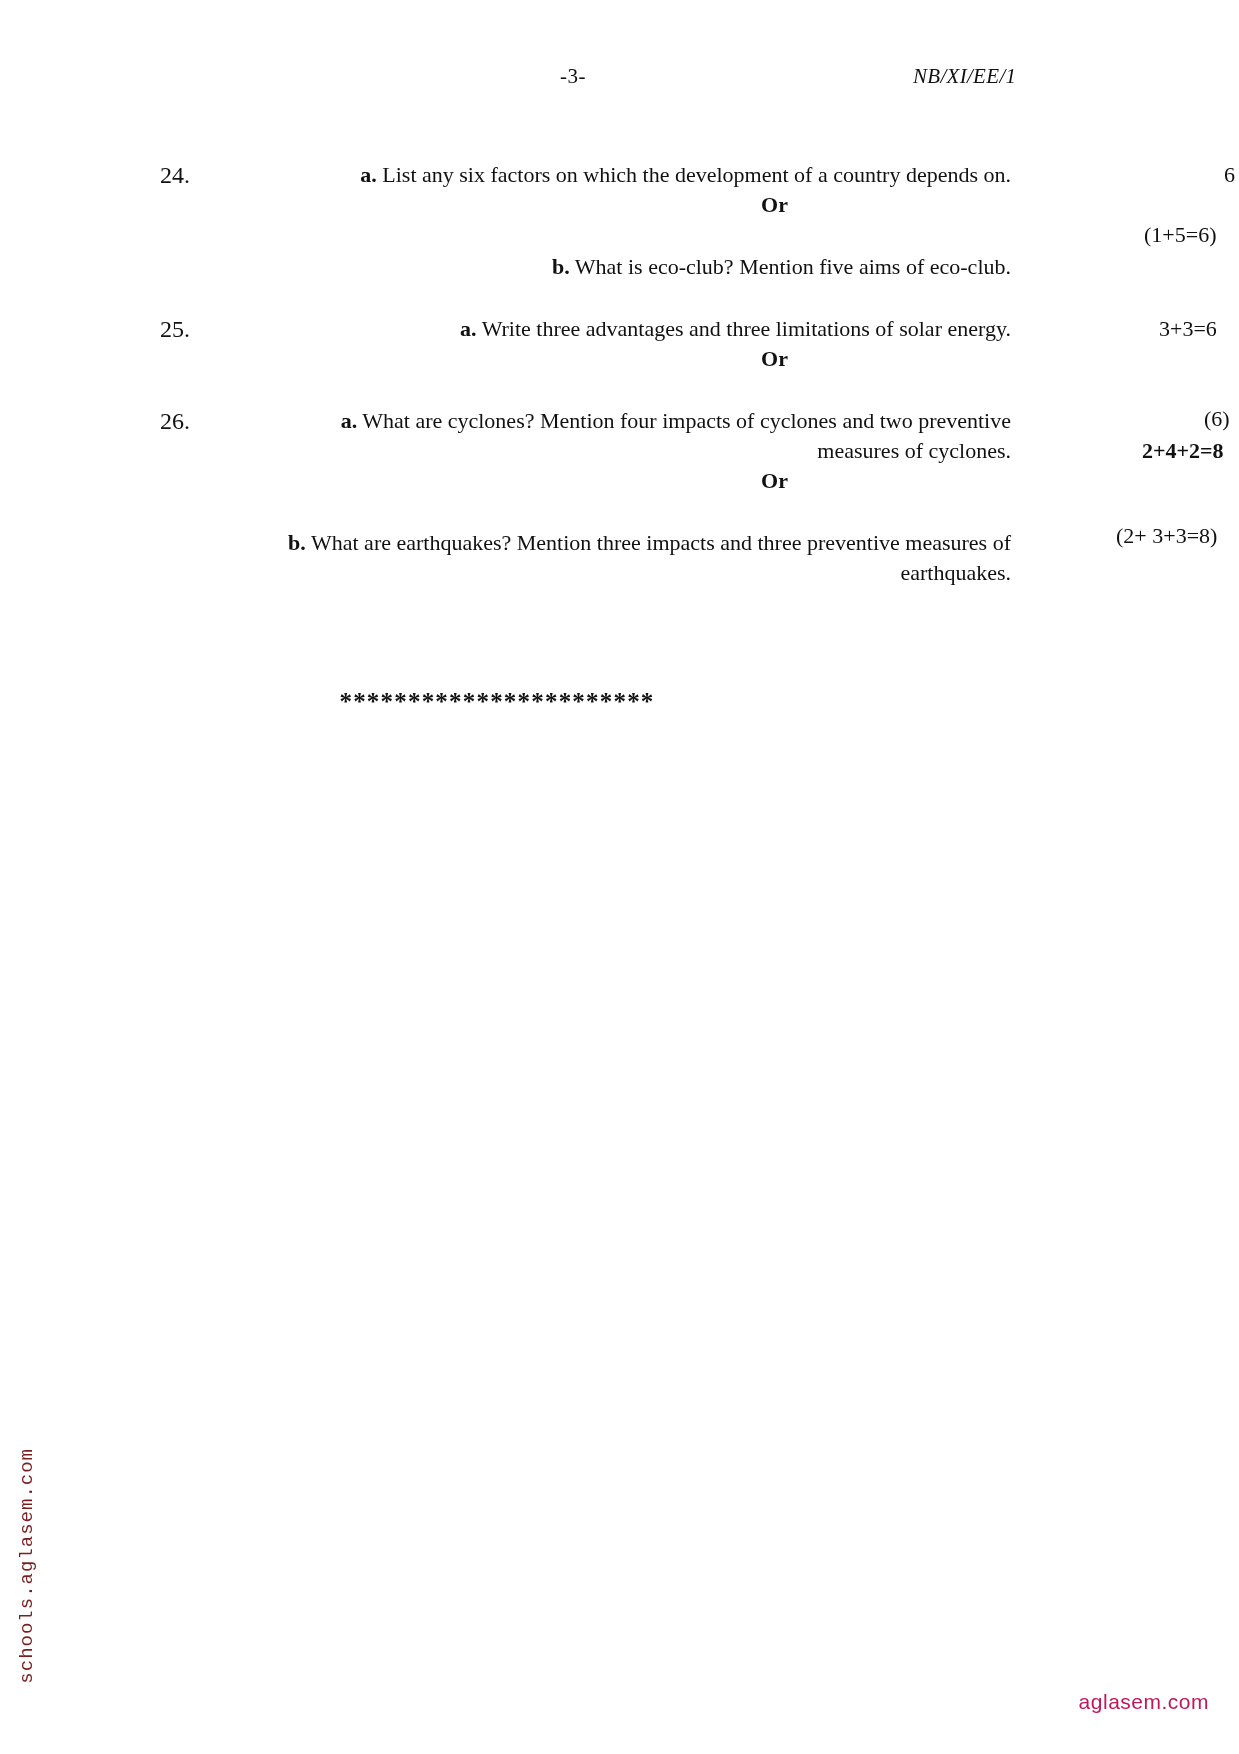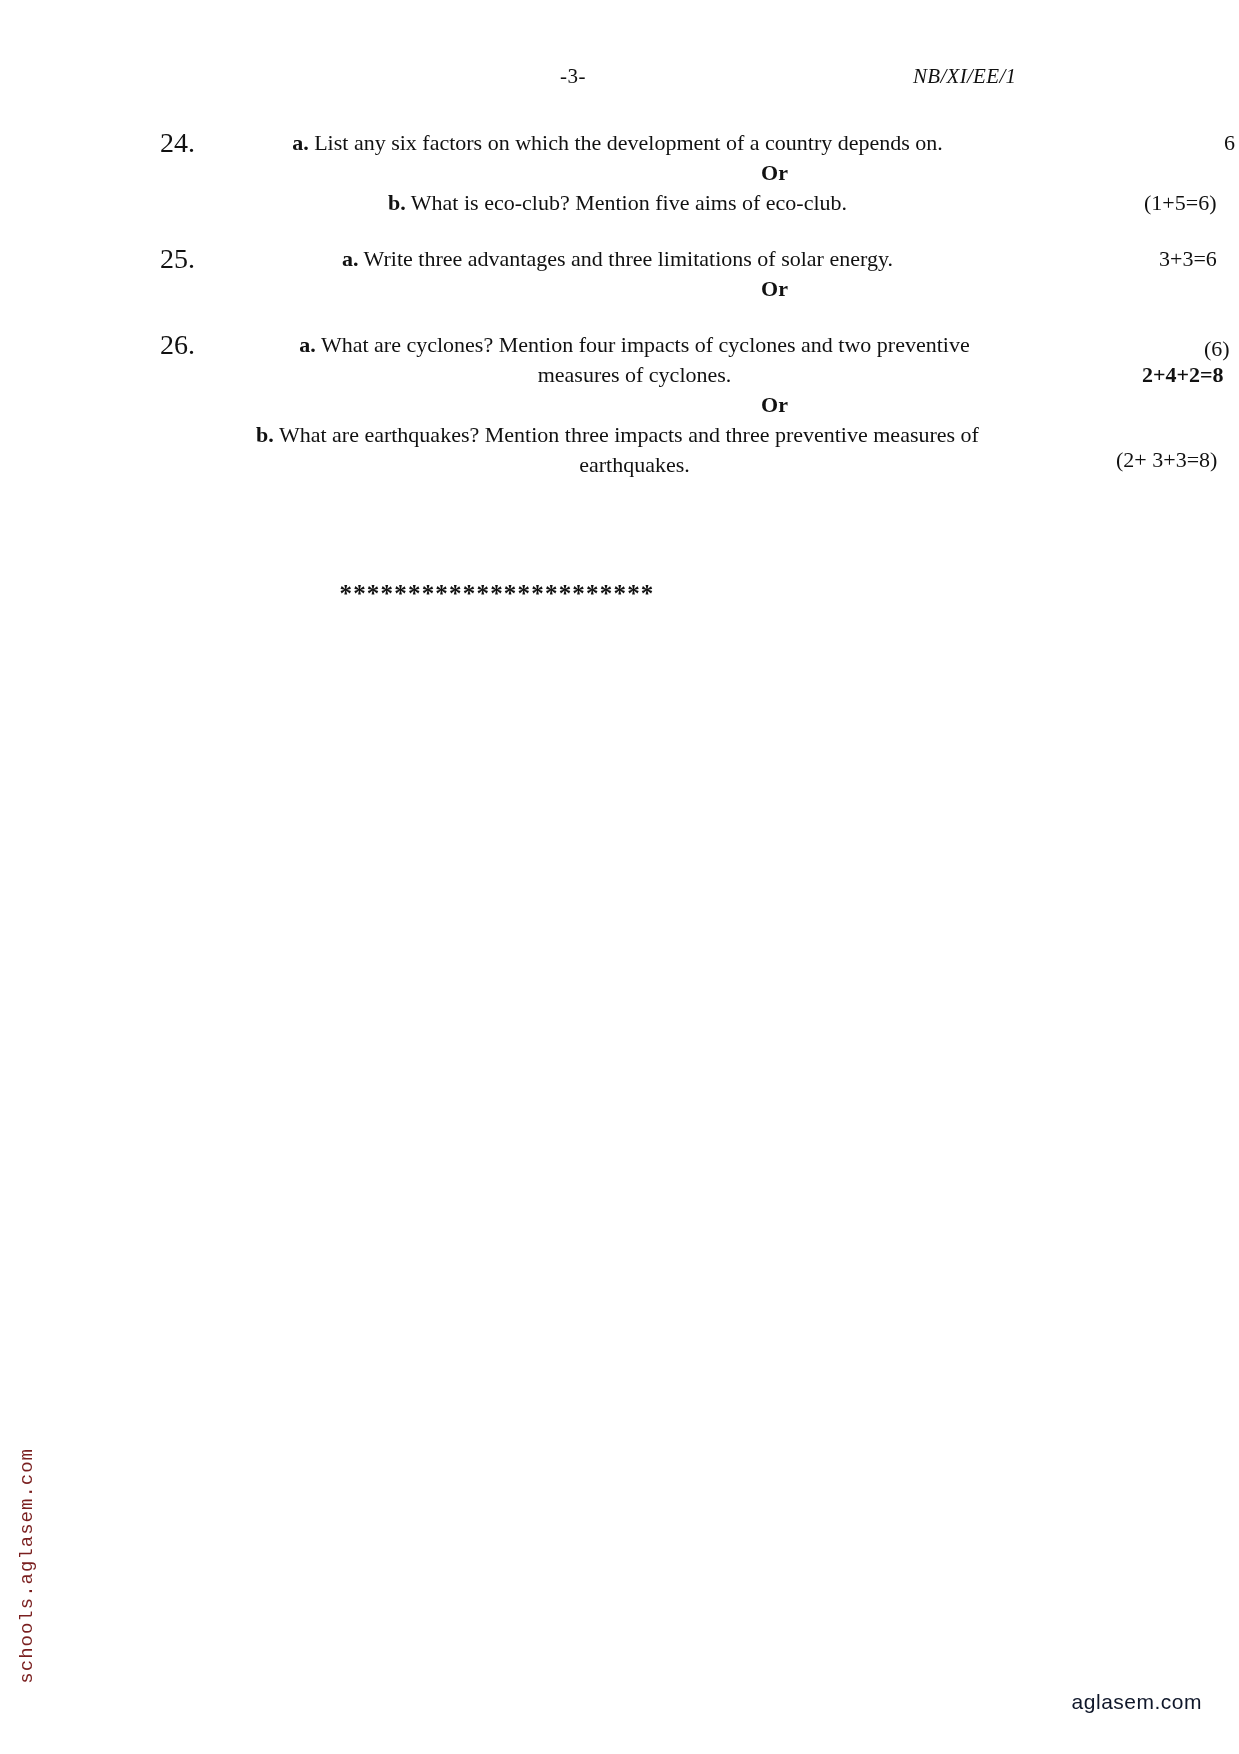--- a/index.html
+++ b/index.html
@@ -58,35 +58,36 @@
   .qblock {
     position: relative;
     margin-bottom: 26px;
   }
 
   .qnum {
     position: absolute;
     left: 160px;
     top: 0;
     width: 60px;
-    font-size: 28px;
+    font-size: 24px;
     line-height: 30px;
   }
 
   .qbody {
     margin-left: 224px;
     margin-right: 228px;
     position: relative;
   }
 
   .opt {
     position: relative;
     font-size: 22px;
     line-height: 30px;
-    text-align: center;
+    text-align: right;
+    margin-top: 32px;
   }
   .opt .lbl {
     font-weight: bold;
   }
   .opt .txt {
     font-weight: normal;
   }
   .indent {
     padding-left: 34px;
     text-indent: -34px;
@@ -137,25 +138,25 @@
     font-family: "Liberation Mono", monospace;
     font-size: 19px;
     color: #7a1f1f;
     letter-spacing: 1px;
     writing-mode: vertical-rl;
     transform: rotate(180deg);
     transform-origin: center;
   }
   .corner-watermark {
     position: absolute;
-    right: 37px;
+    right: 30px;
     bottom: 40px;
     font-family: "Liberation Sans", sans-serif;
     font-size: 21px;
-    color: #0f172a;
+    color: #be185d;
     letter-spacing: 0.5px;
   }
 </style>
 </head>
 <body>
 
 <div class="page">
 
   <div class="header">
     <div class="page-number">-3-</div>

